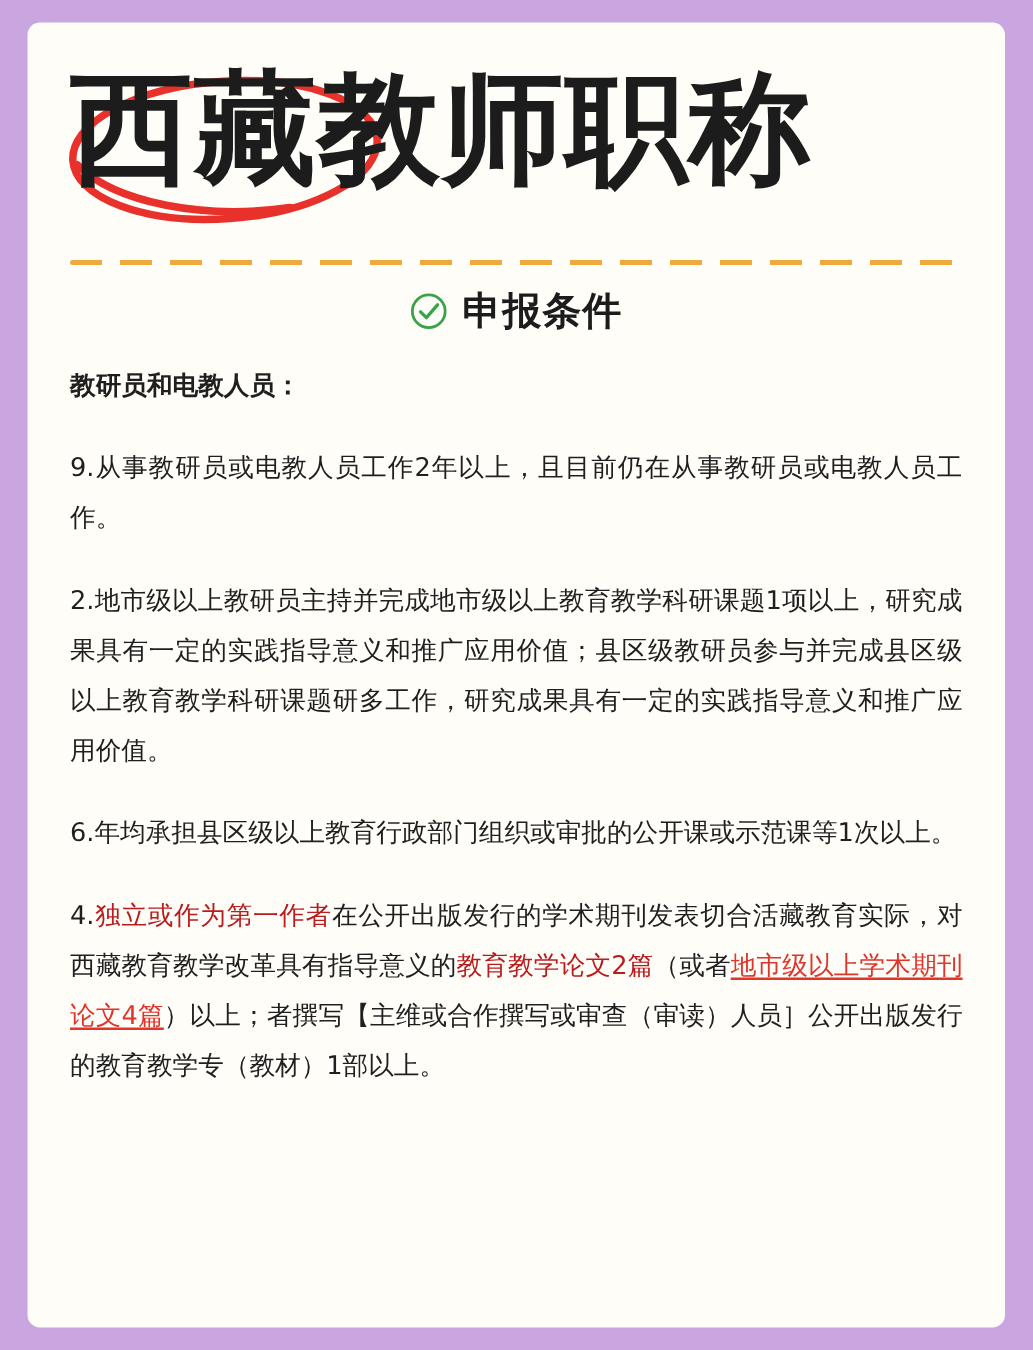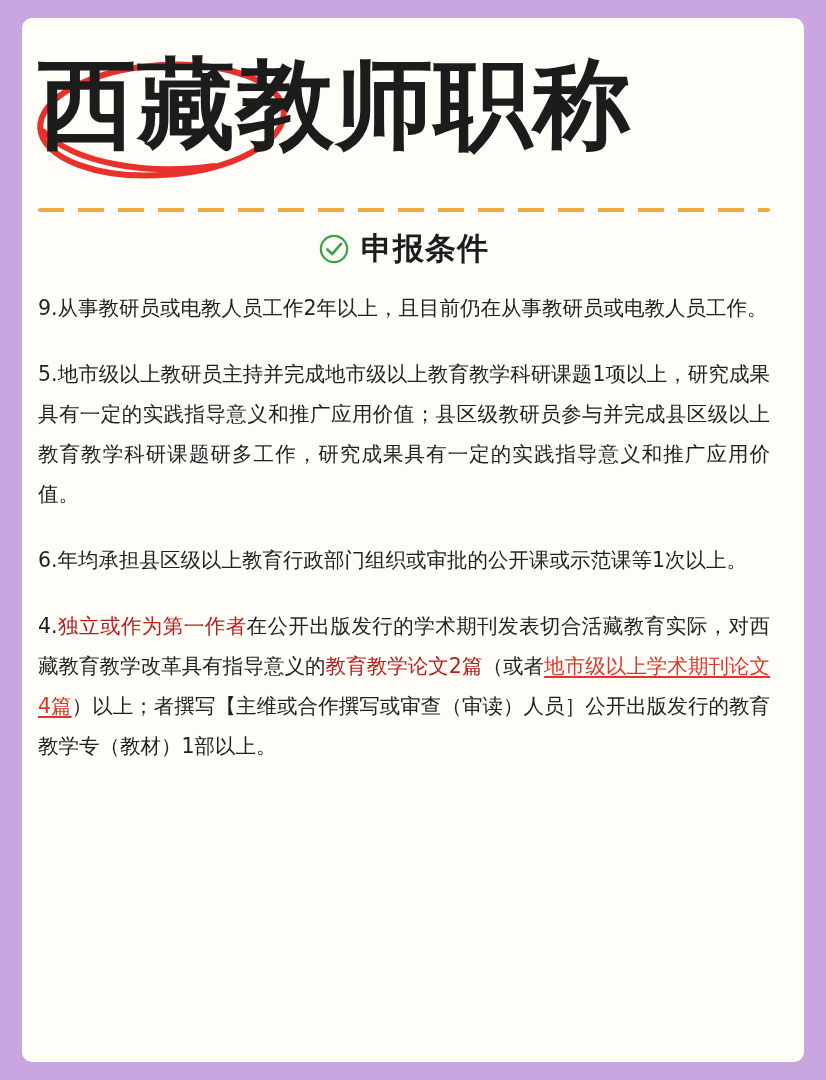--- a/index.html
+++ b/index.html
@@ -17,21 +17,21 @@
     height: 1080px;
     background: #c9a6e0;
     padding: 18px 22px;
   }
   #card {
     position: relative;
     width: 100%;
     height: 100%;
     background: #fffdf8;
     border-radius: 10px;
-    padding: 26px 34px 20px 16px;
+    padding: 26px 34px 20px 34px;
     overflow: hidden;
   }
   
   .title-wrap {
     position: relative;
     height: 150px;
   }
   .title {
     position: relative;
     z-index: 2;
@@ -126,20 +126,21 @@
 
     <div class="section-head">
       <svg class="check-icon" viewBox="0 0 32 32">
         <circle cx="16" cy="16" r="14" fill="none" stroke="#3aa348" stroke-width="2.4"></circle>
         <path d="M9 16.5 L14 21.5 L23.5 10.5" fill="none" stroke="#3aa348" stroke-width="2.8" stroke-linecap="round" stroke-linejoin="round"></path>
       </svg>
       <div class="section-title">申报条件</div>
     </div>
 
     <div class="body">
+      <div class="para lead">教研员和电教人员：</div>
       <div class="para">9.从事教研员或电教人员工作2年以上，且目前仍在从事教研员或电教人员工作。</div>
-      <div class="para">5.地市级以上教研员主持并完成地市级以上教育教学科研课题1项以上，研究成果具有一定的实践指导意义和推广应用价值；县区级教研员参与并完成县区级以上教育教学科研课题研多工作，研究成果具有一定的实践指导意义和推广应用价值。</div>
+      <div class="para">2.地市级以上教研员主持并完成地市级以上教育教学科研课题1项以上，研究成果具有一定的实践指导意义和推广应用价值；县区级教研员参与并完成县区级以上教育教学科研课题研多工作，研究成果具有一定的实践指导意义和推广应用价值。</div>
       <div class="para">6.年均承担县区级以上教育行政部门组织或审批的公开课或示范课等1次以上。</div>
       <div class="para"><span>4.</span><span class="hl-red">独立或作为第一作者</span><span>在公开出版发行的学术期刊发表切合活藏教育实际，对西藏教育教学改革具有指导意义的</span><span class="hl-red">教育教学论文2篇</span><span>（或者</span><span class="hl-red-u">地市级以上学术期刊论文4篇</span><span>）以上；者撰写【主维或合作撰写或审查（审读）人员］公开出版发行的教育教学专（教材）1部以上。</span></div>
     </div>
 
   </div>
 </div>
 
 </body></html>

